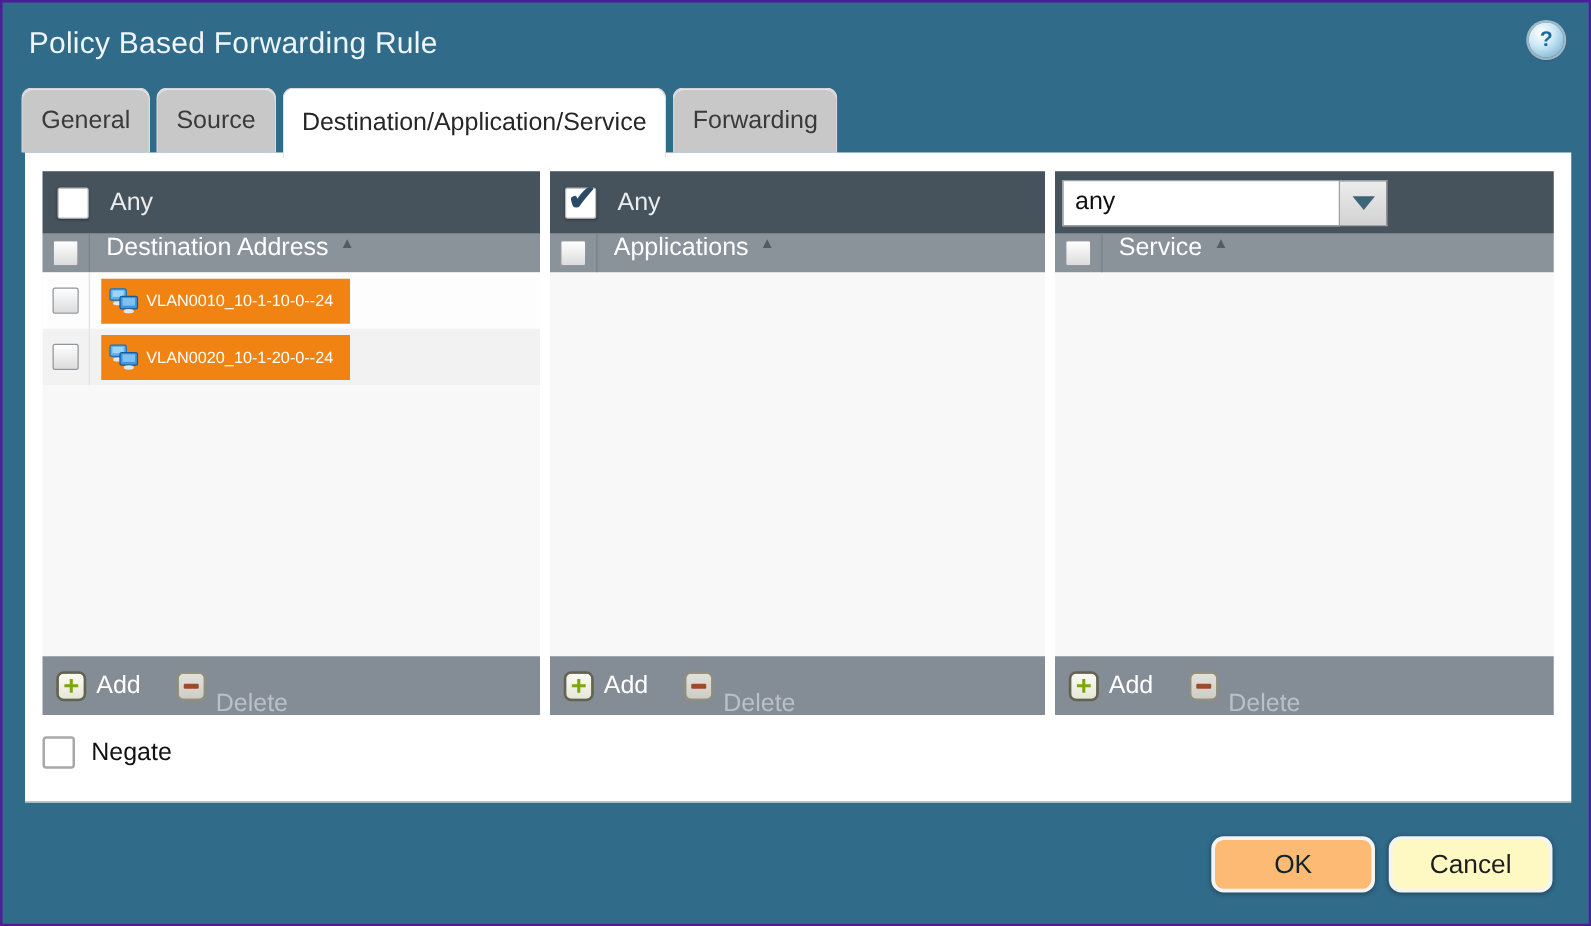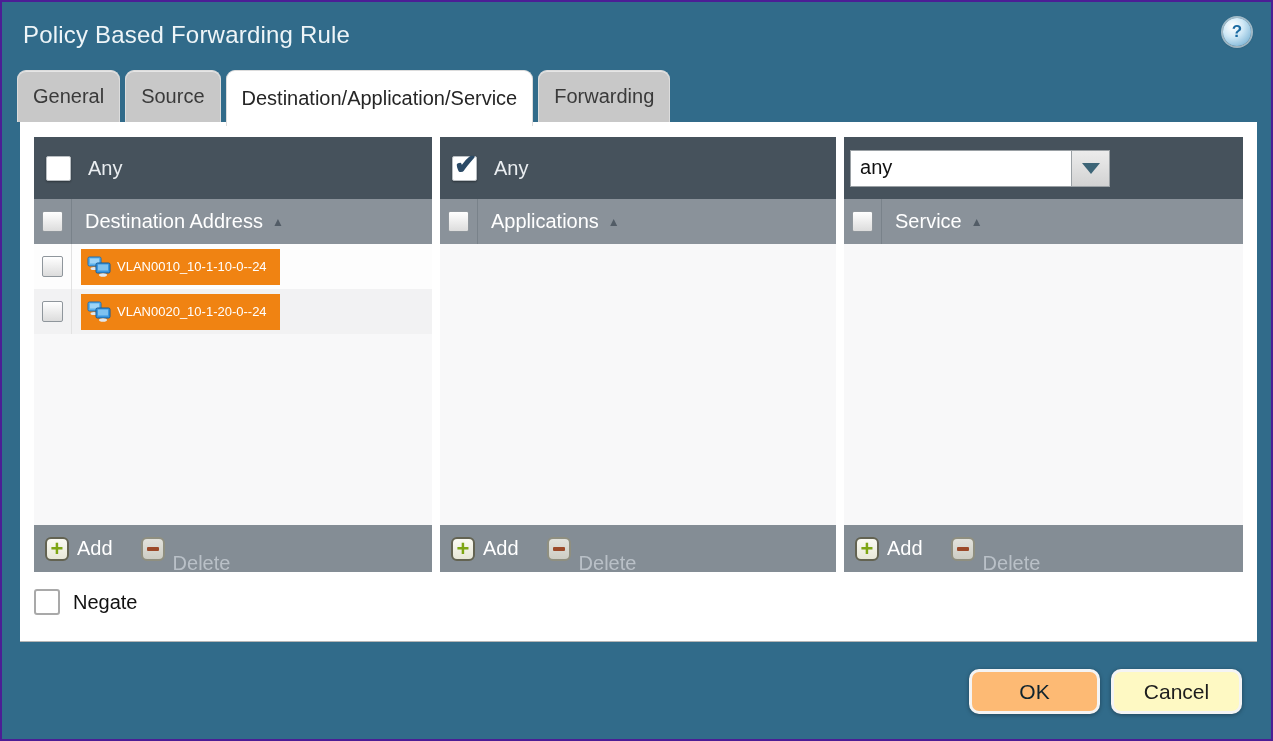--- a/index.html
+++ b/index.html
@@ -43,27 +43,27 @@
   .panel {
     position:absolute; left:18px; top:120px; width:1237px; height:520px;
     background:#ffffff; z-index:2; padding:15px 14px 0 14px;
     border-bottom:1px solid #b5b5b5;
   }
   .cols { display:flex; gap:8px; }
   .col { display:flex; flex-direction:column; height:435px; }
   .col-1 { width:400px; } .col-2 { width:398px; } .col-3 { width:401px; }
 
   .anybar {
-    height:62px; background:#46525c; display:flex; align-items:center;
+    height:50px; background:#46525c; display:flex; align-items:center;
     padding-left:12px; flex:none;
   }
   .any-label { color:#e9edf0; font-size:20px; margin-left:17px; }
 
   .colheader {
-    height:45px; background:#8a929a; display:flex; align-items:center; flex:none;
+    height:31px; background:#8a929a; display:flex; align-items:flex-start; flex:none;
   }
   .cb-cell {
     width:38px; height:100%; display:flex; align-items:center; justify-content:center;
     border-right:1px solid #79828a; flex:none;
   }
   .colheader .label { color:#ffffff; font-size:20px; margin-left:13px; }
   .sort-arrow { font-size:12px; color:#525c66; margin-left:9px; }
 
   .colbody { flex:1; background:#f8f8f9; overflow:hidden; }
   .row { height:45px; display:flex; align-items:center; background:#fdfdfd; }

